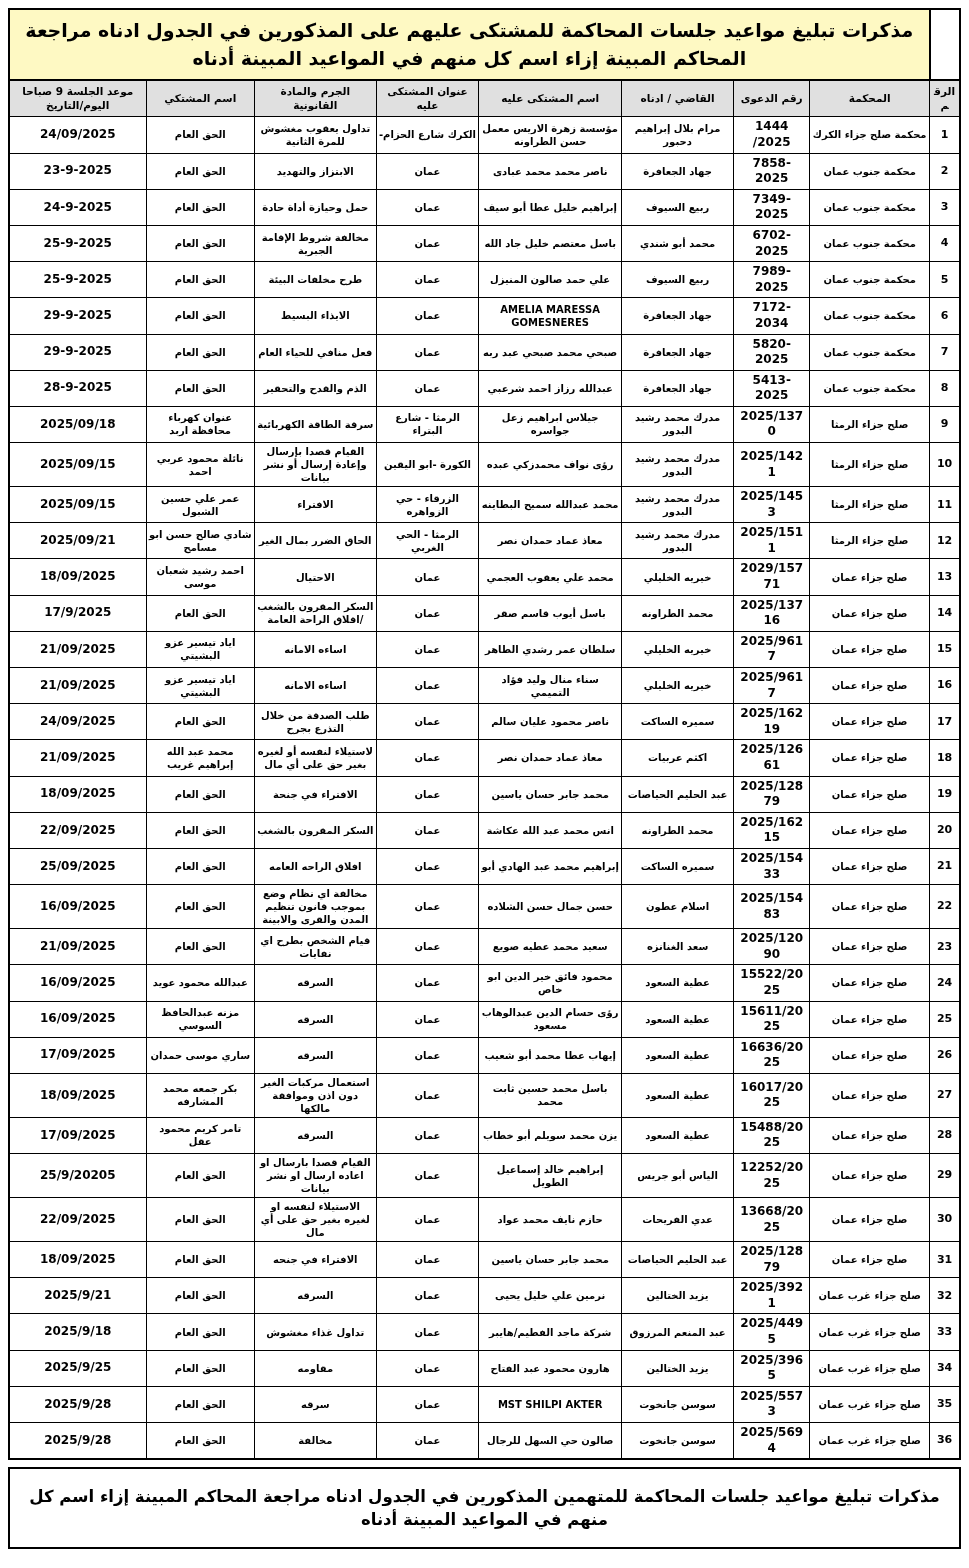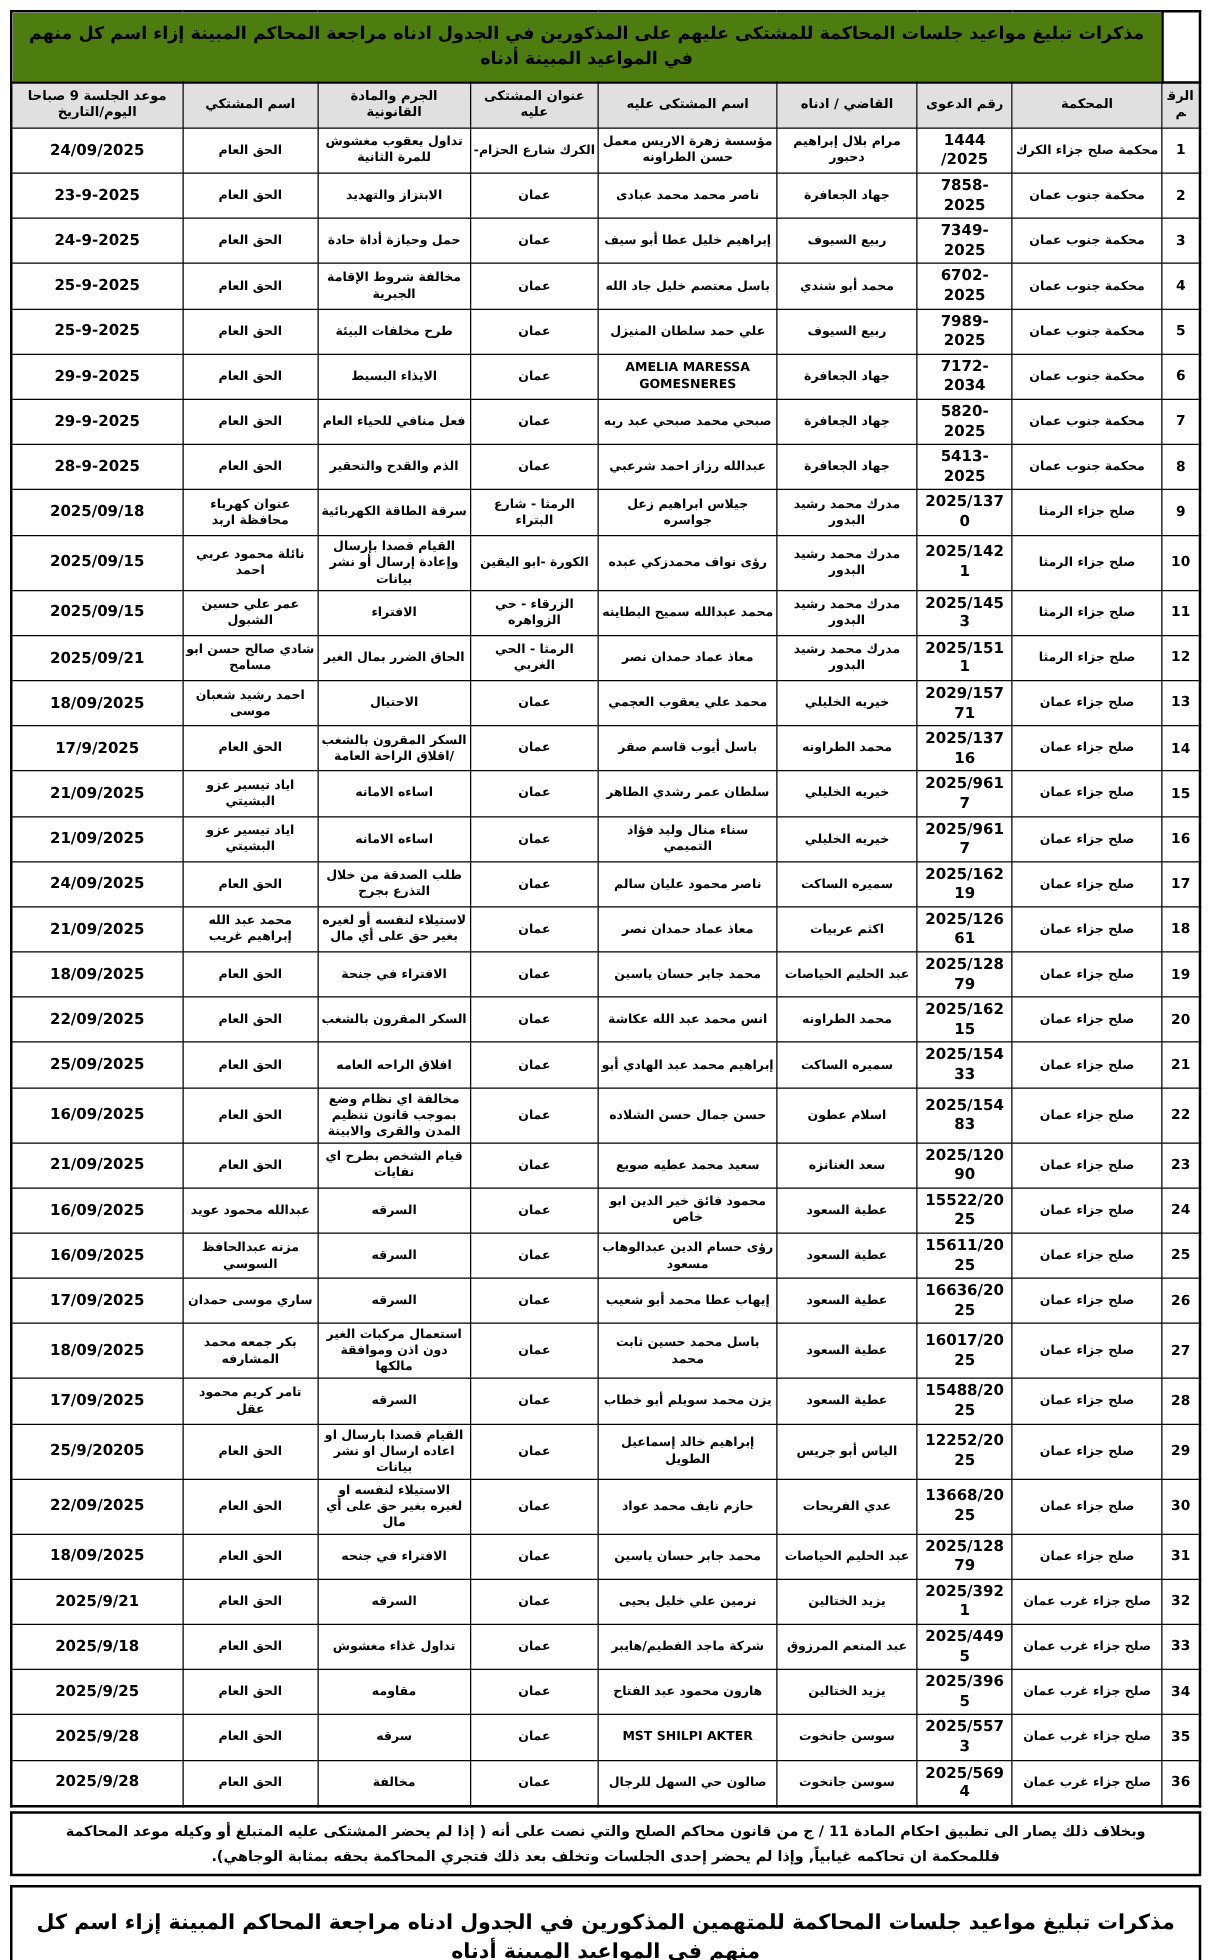--- a/index.html
+++ b/index.html
@@ -12,21 +12,21 @@
   table{border-collapse:collapse;width:100%;table-layout:fixed;border:2px solid #000;}
   td,th{
     border:1px solid #000;
     font-weight:bold;text-align:center;vertical-align:middle;
     padding:2px 2px;font-size:10px;line-height:1.3;
     overflow:hidden;word-wrap:break-word;
   }
   thead th.hdr{background:#e0e0e0;white-space:pre-line;font-size:10.5px;padding:4px 2px;}
   tr.title-row td{border:2px solid #000;}
   td.t-title{
-    background:#4d7c0f;font-size:14px;font-weight:bold;
+    background:#fef9c3;font-size:19px;font-weight:bold;
     padding:7px 4px;line-height:1.45;
   }
   td.num,td.ltr{direction:ltr;unicode-bidi:isolate;font-size:12px;letter-spacing:0;}
   td.serial{font-size:11px;}
   .note-box{
     border:2px solid #000;margin-top:3px;padding:4px 14px;
     text-align:center;font-weight:bold;font-size:11.5px;line-height:1.75;
   }
   .title2-box{
     border:2px solid #000;margin-top:7px;padding:16px 6px;
@@ -111,21 +111,21 @@
           <td>عمان</td>
           <td>مخالفة شروط الإقامة الجبرية</td>
           <td>الحق العام</td>
           <td class="ltr num">25-9-2025</td>
         </tr>
         <tr>
           <td class="serial">5</td>
           <td>محكمة جنوب عمان</td>
           <td class="ltr num">7989-2025</td>
           <td>ربيع السيوف</td>
-          <td>علي حمد سلطان المنيزل</td>
+          <td>علي حمد صالون المنيزل</td>
           <td>عمان</td>
           <td>طرح مخلفات البيئة</td>
           <td>الحق العام</td>
           <td class="ltr num">25-9-2025</td>
         </tr>
         <tr>
           <td class="serial">6</td>
           <td>محكمة جنوب عمان</td>
           <td class="ltr num">7172-2034</td>
           <td>جهاد الجعافرة</td>
@@ -461,17 +461,16 @@
           <td>سوسن جانخوت</td>
           <td>صالون حي السهل للرجال</td>
           <td>عمان</td>
           <td>مخالفة</td>
           <td>الحق العام</td>
           <td class="ltr num">2025/9/28</td>
         </tr>
       </tbody>
   </table>
 
-  <div class="note-box">وبخلاف ذلك يصار الى تطبيق احكام المادة 11 / ج من قانون محاكم الصلح والتي نصت على أنه ( إذا لم يحضر المشتكى عليه المتبلغ أو وكيله موعد المحاكمة فللمحكمة ان تحاكمه غيابياً, وإذا لم يحضر إحدى الجلسات وتخلف بعد ذلك فتجري المحاكمة بحقه بمثابة الوجاهي).</div>
 
   <div class="title2-box">مذكرات تبليغ مواعيد جلسات المحاكمة للمتهمين المذكورين في الجدول ادناه مراجعة المحاكم المبينة إزاء اسم كل منهم في المواعيد المبينة أدناه</div>
 
 </div>
 
 </body></html>

